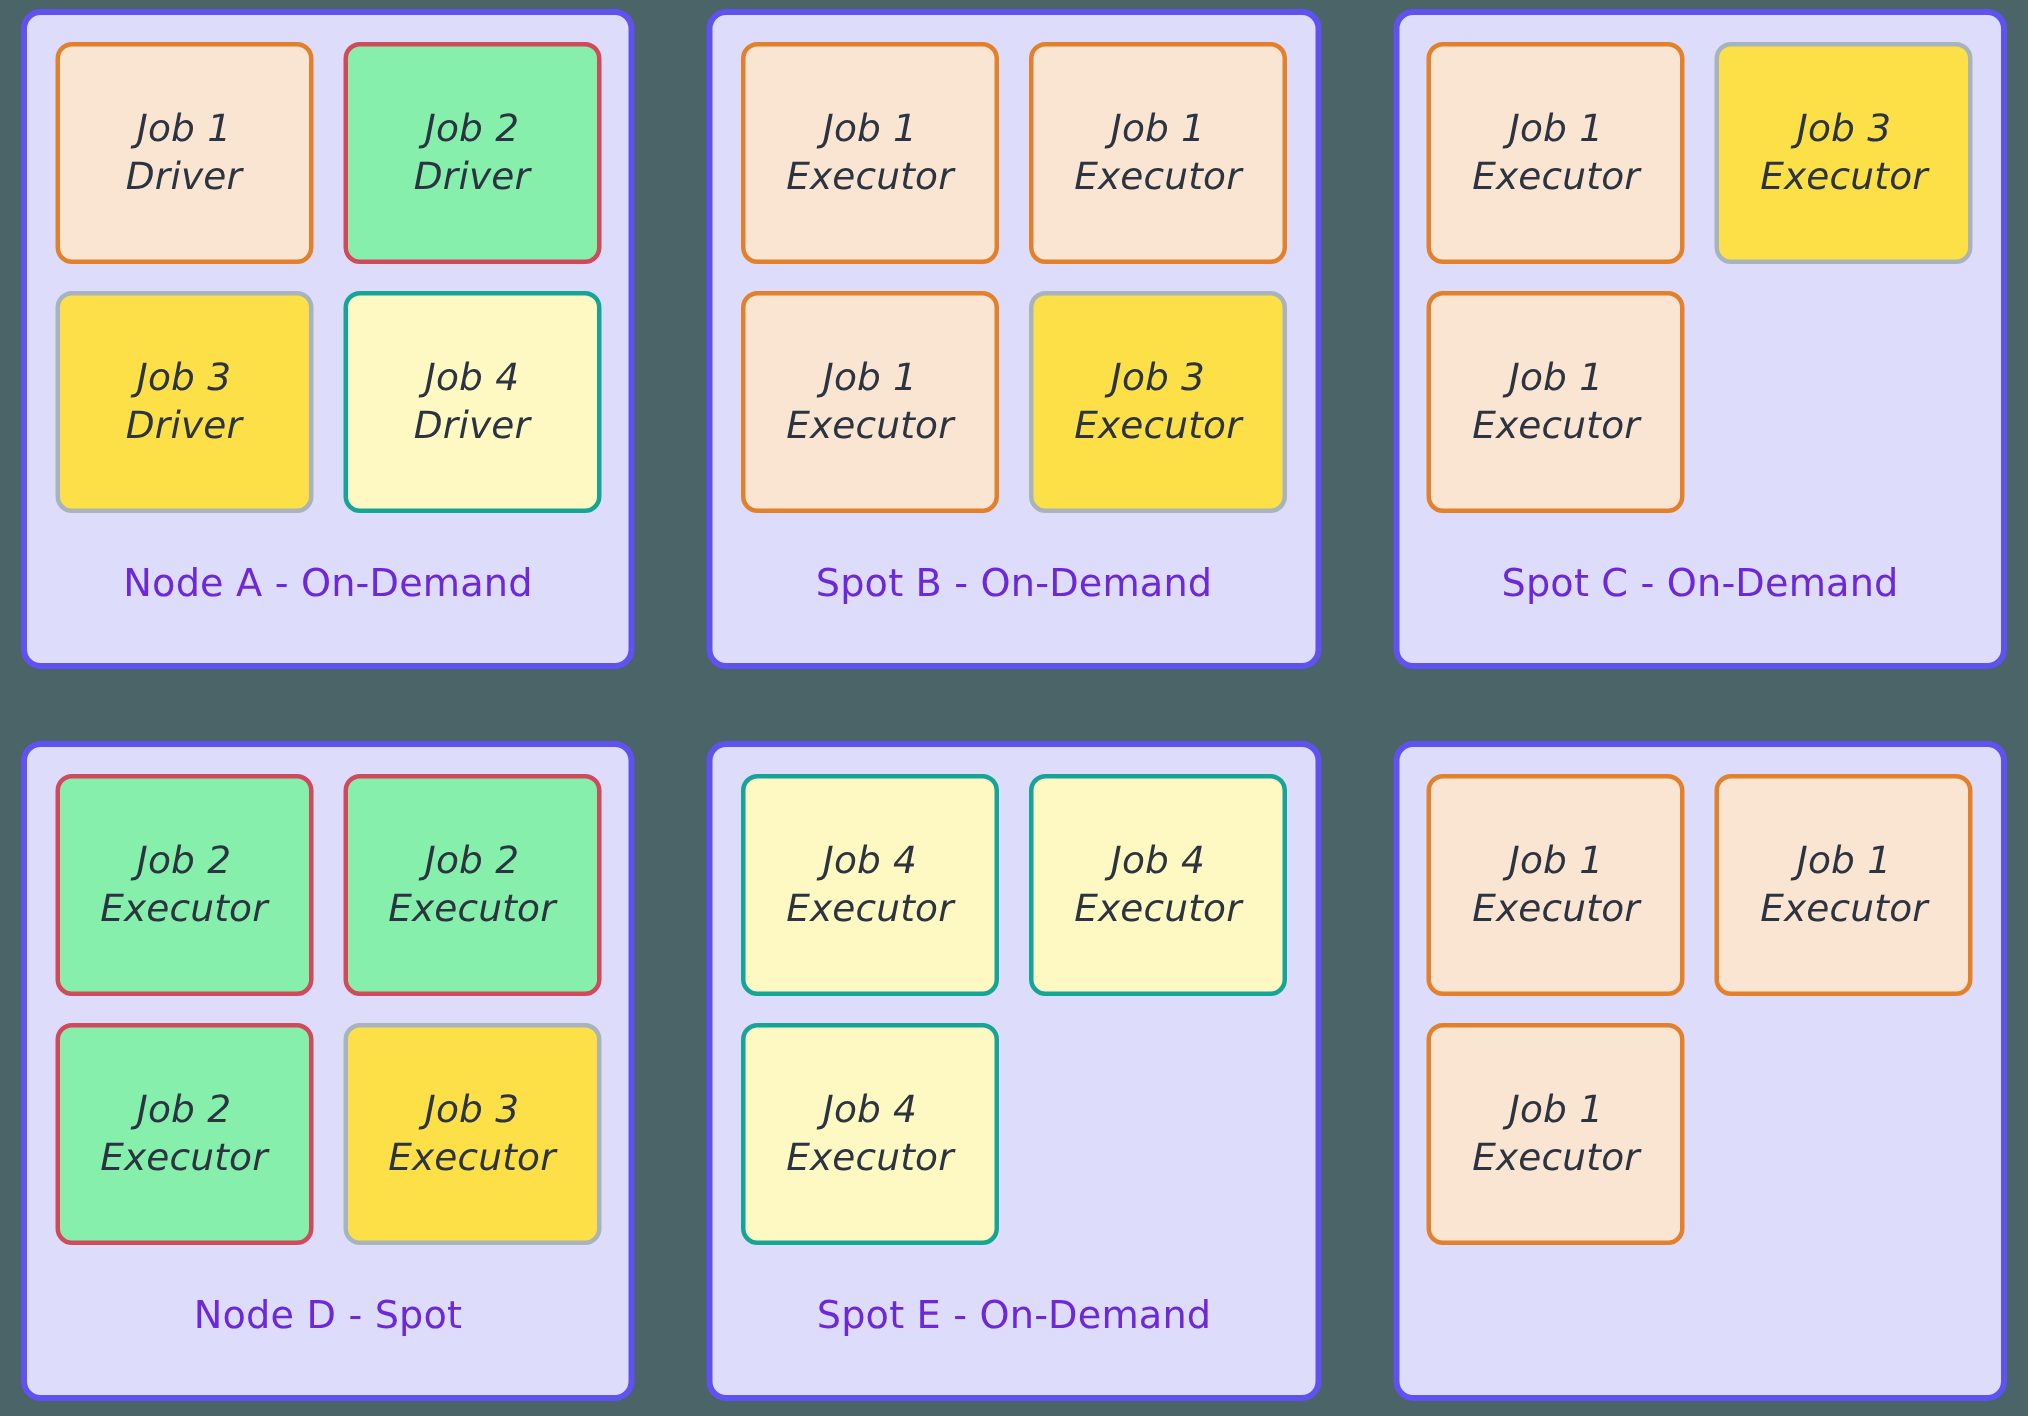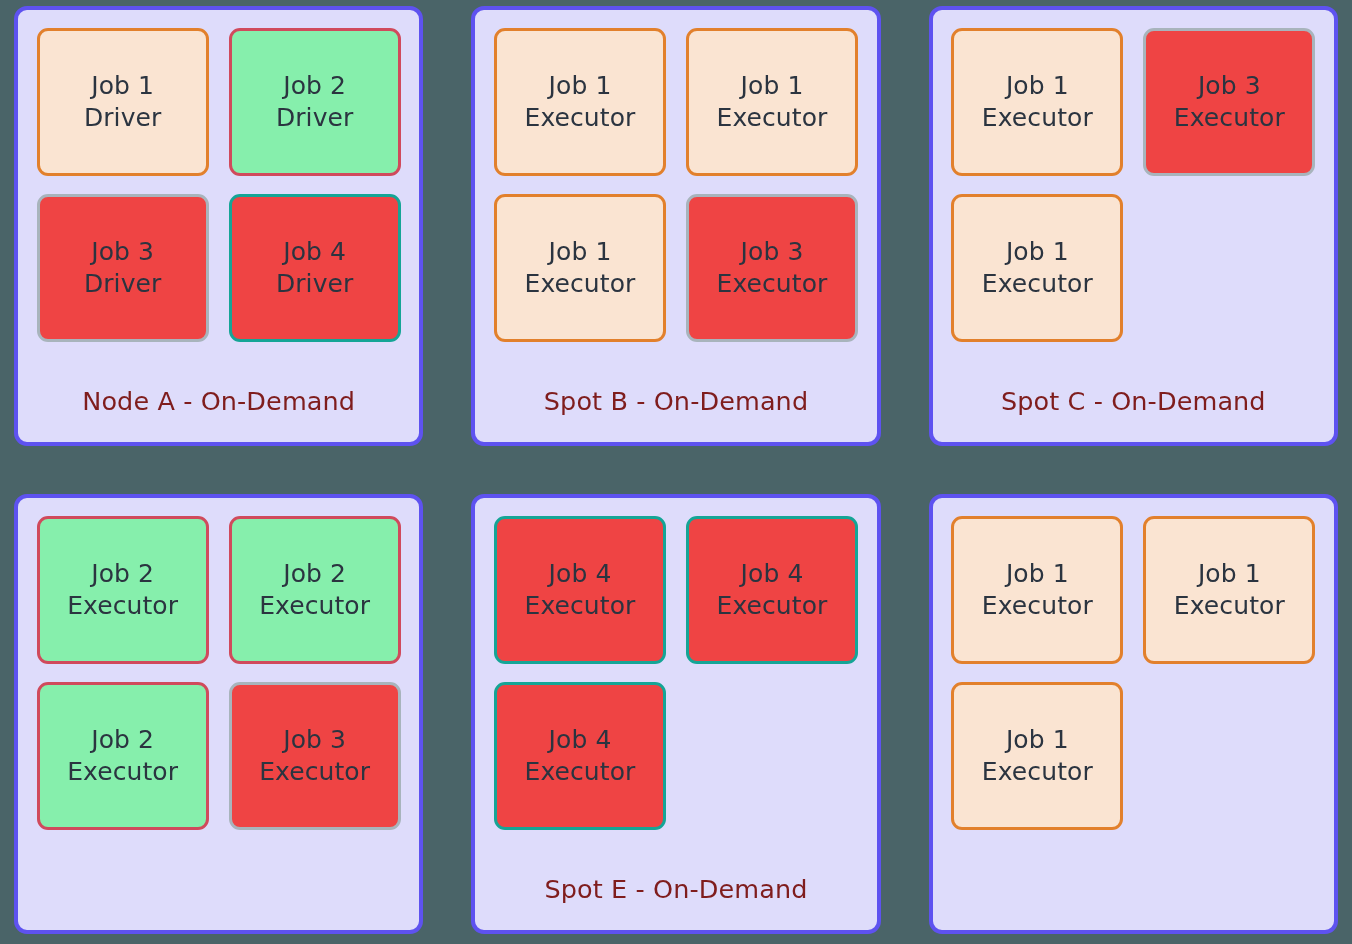--- a/index.html
+++ b/index.html
@@ -41,20 +41,21 @@
     padding: 18px 18px 0 18px;
     position: relative;
   }
   .slot-grid {
     display: grid;
     grid-template-columns: repeat(2, 172px);
     grid-template-rows: repeat(2, 148px);
     column-gap: 20px;
     row-gap: 18px;
     justify-content: center;
+    font-style: italic;
   }
   .slot {
     box-sizing: border-box;
     border-radius: 11px;
     display: flex;
     flex-direction: column;
     align-items: center;
     justify-content: center;
     line-height: 1.30;
     font-size: 25px;
@@ -68,34 +69,34 @@
   .slot.empty {
     border: none;
     background: transparent;
   }
   .slot .line {
     display: block;
     white-space: nowrap;
   }
   .node-label {
     margin-top: auto;
-    margin-bottom: 0;
+    margin-bottom: 12px;
     padding-bottom: 26px;
     padding-top: 22px;
     font-size: 25.5px;
-    color: #7f1d1d;
+    color: #6d28d9;
     text-align: right;
     letter-spacing: 0.1px;
     white-space: nowrap;
   }
   
   .job-orange { background: #fae4d2; border-color: #e2802c; }
   .job-red    { background: #86efac; border-color: #d04a5c; }
-  .job-gray   { background: #ef4444; border-color: #a8b4bc; }
-  .job-teal   { background: #ef4444; border-color: #15a596; }
+  .job-gray   { background: #fde047; border-color: #a8b4bc; }
+  .job-teal   { background: #fef9c3; border-color: #15a596; }
 </style>
 </head>
 <body>
 
 <div id="canvas">
   <div class="node-grid">
       <div class="node-panel">
         <div class="slot-grid">
           <div class="slot filled job-orange">
             <span class="line">Job 1</span>
@@ -167,20 +168,21 @@
           </div>
           <div class="slot filled job-red">
             <span class="line">Job 2</span>
             <span class="line">Executor</span>
           </div>
           <div class="slot filled job-gray">
             <span class="line">Job 3</span>
             <span class="line">Executor</span>
           </div>
         </div>
+        <div class="node-label">Node D - Spot</div>
       </div>
       <div class="node-panel">
         <div class="slot-grid">
           <div class="slot filled job-teal">
             <span class="line">Job 4</span>
             <span class="line">Executor</span>
           </div>
           <div class="slot filled job-teal">
             <span class="line">Job 4</span>
             <span class="line">Executor</span>

